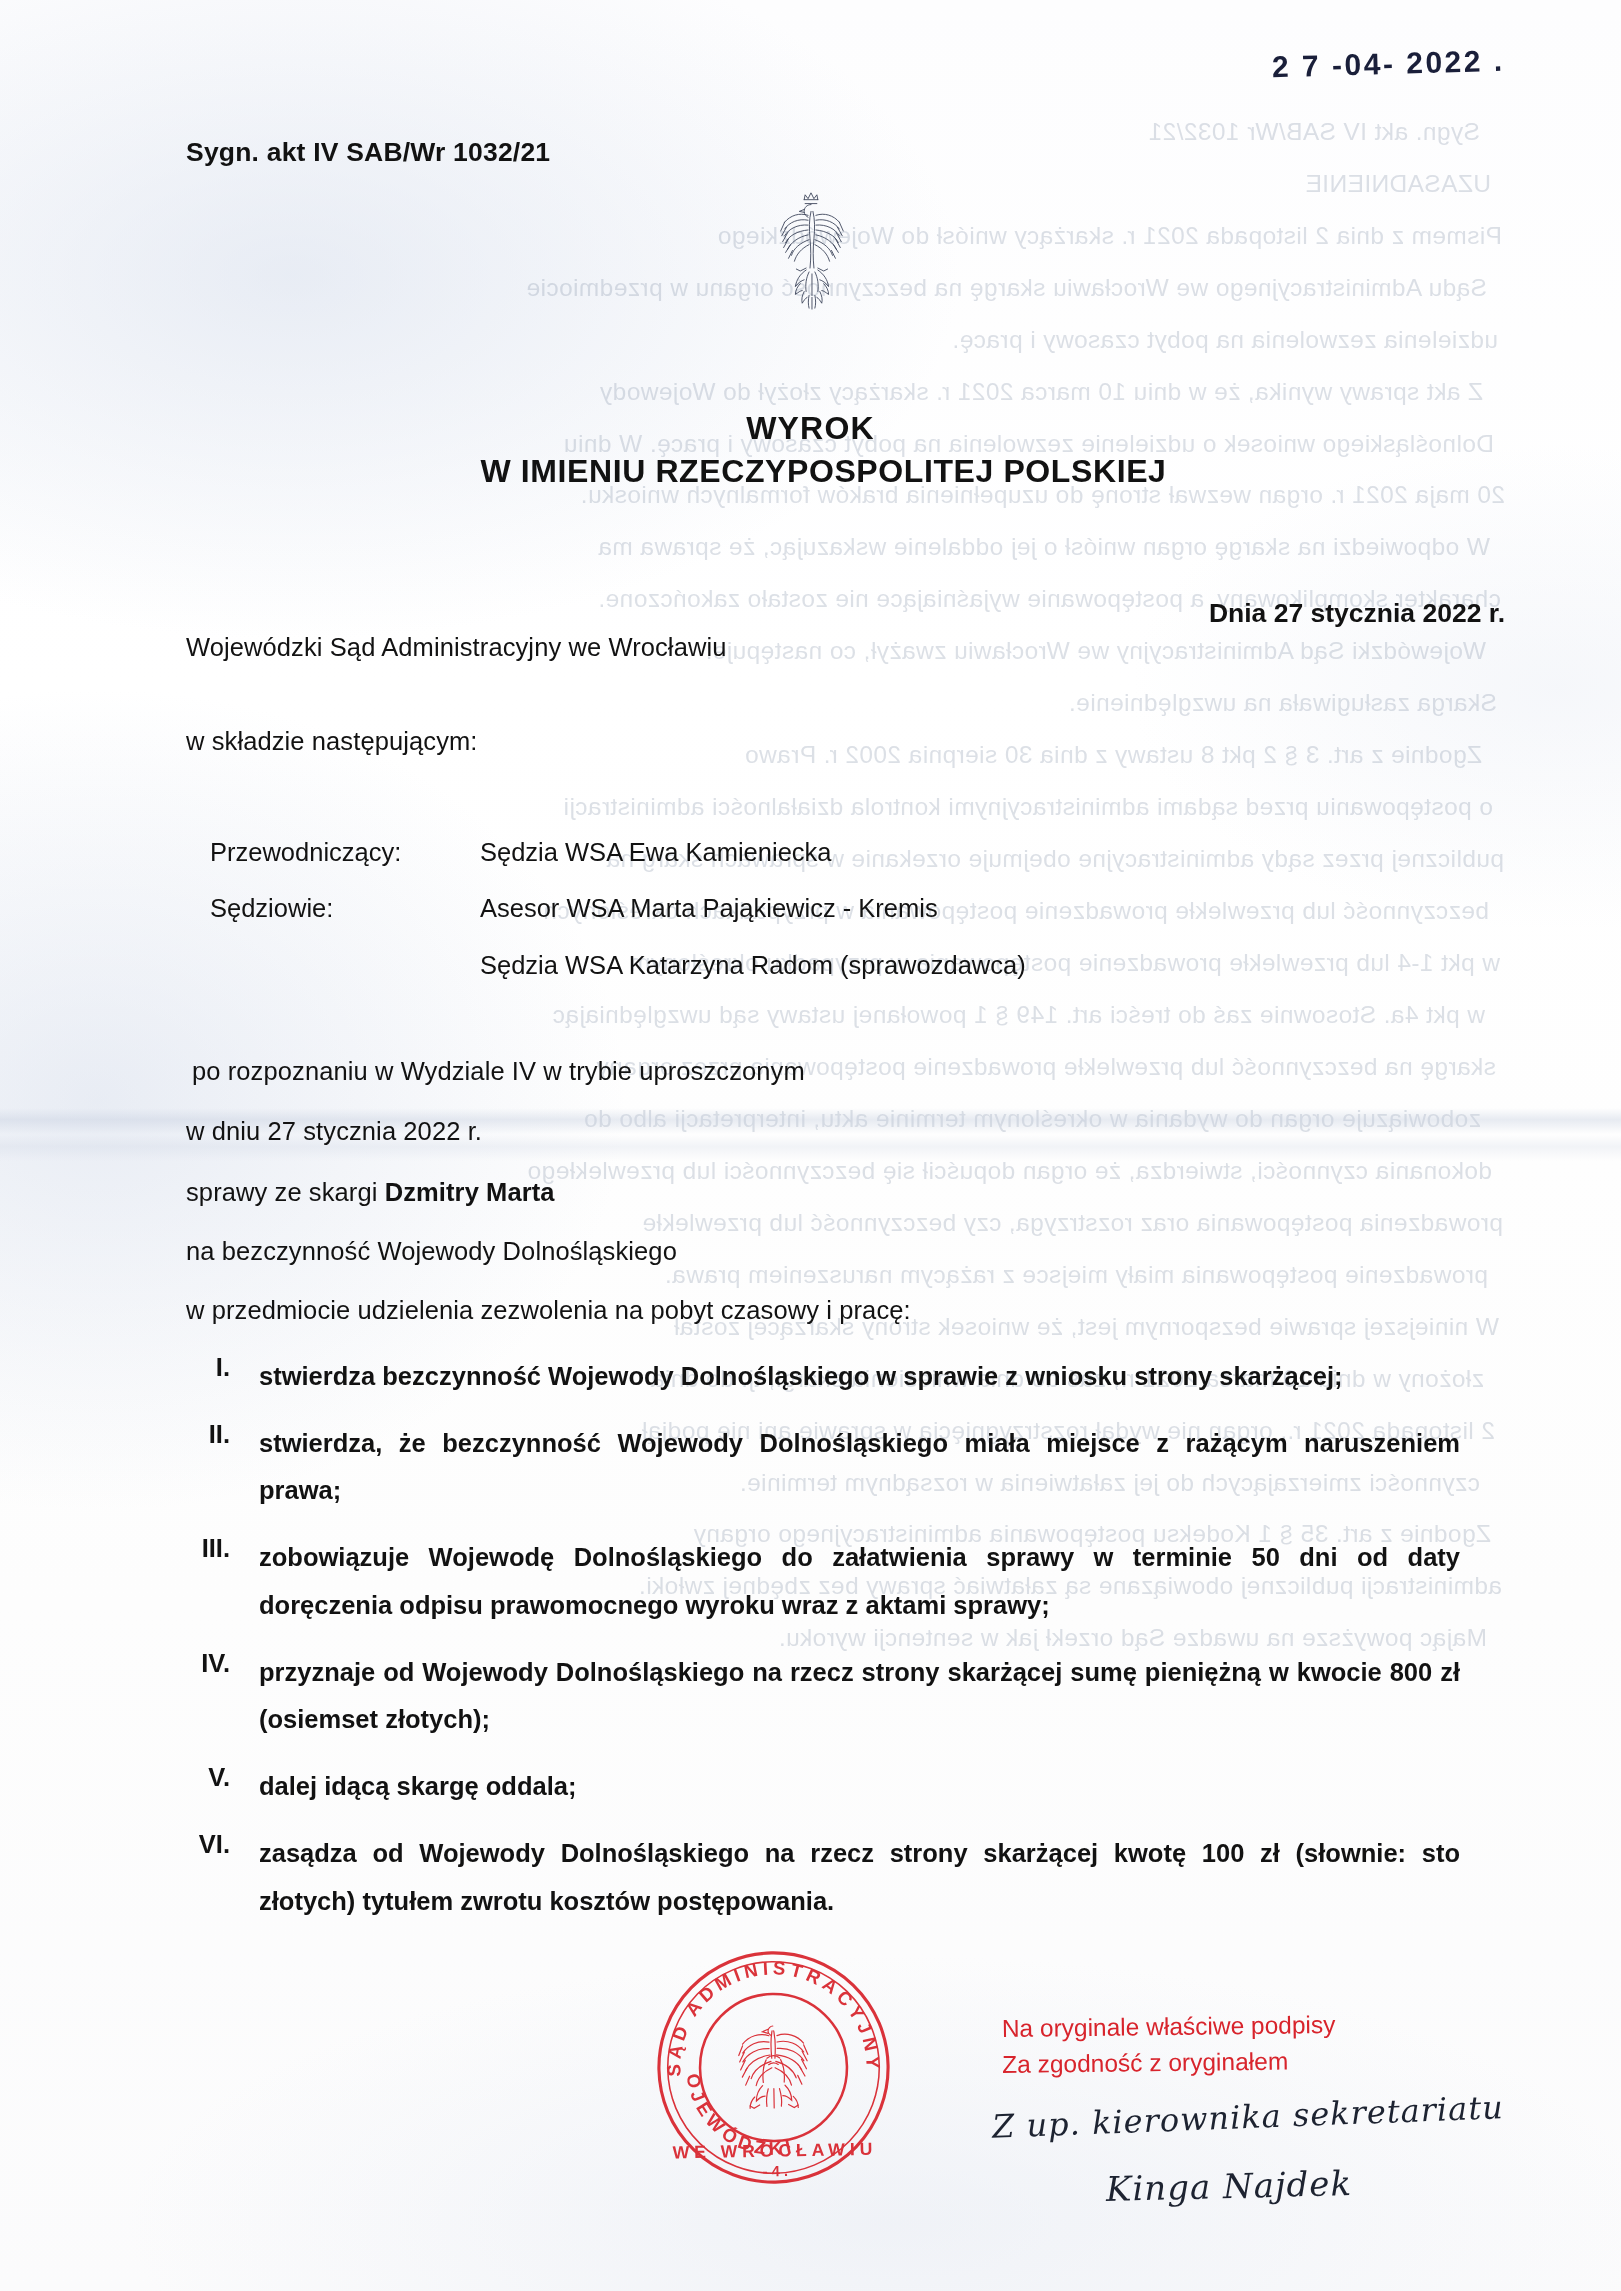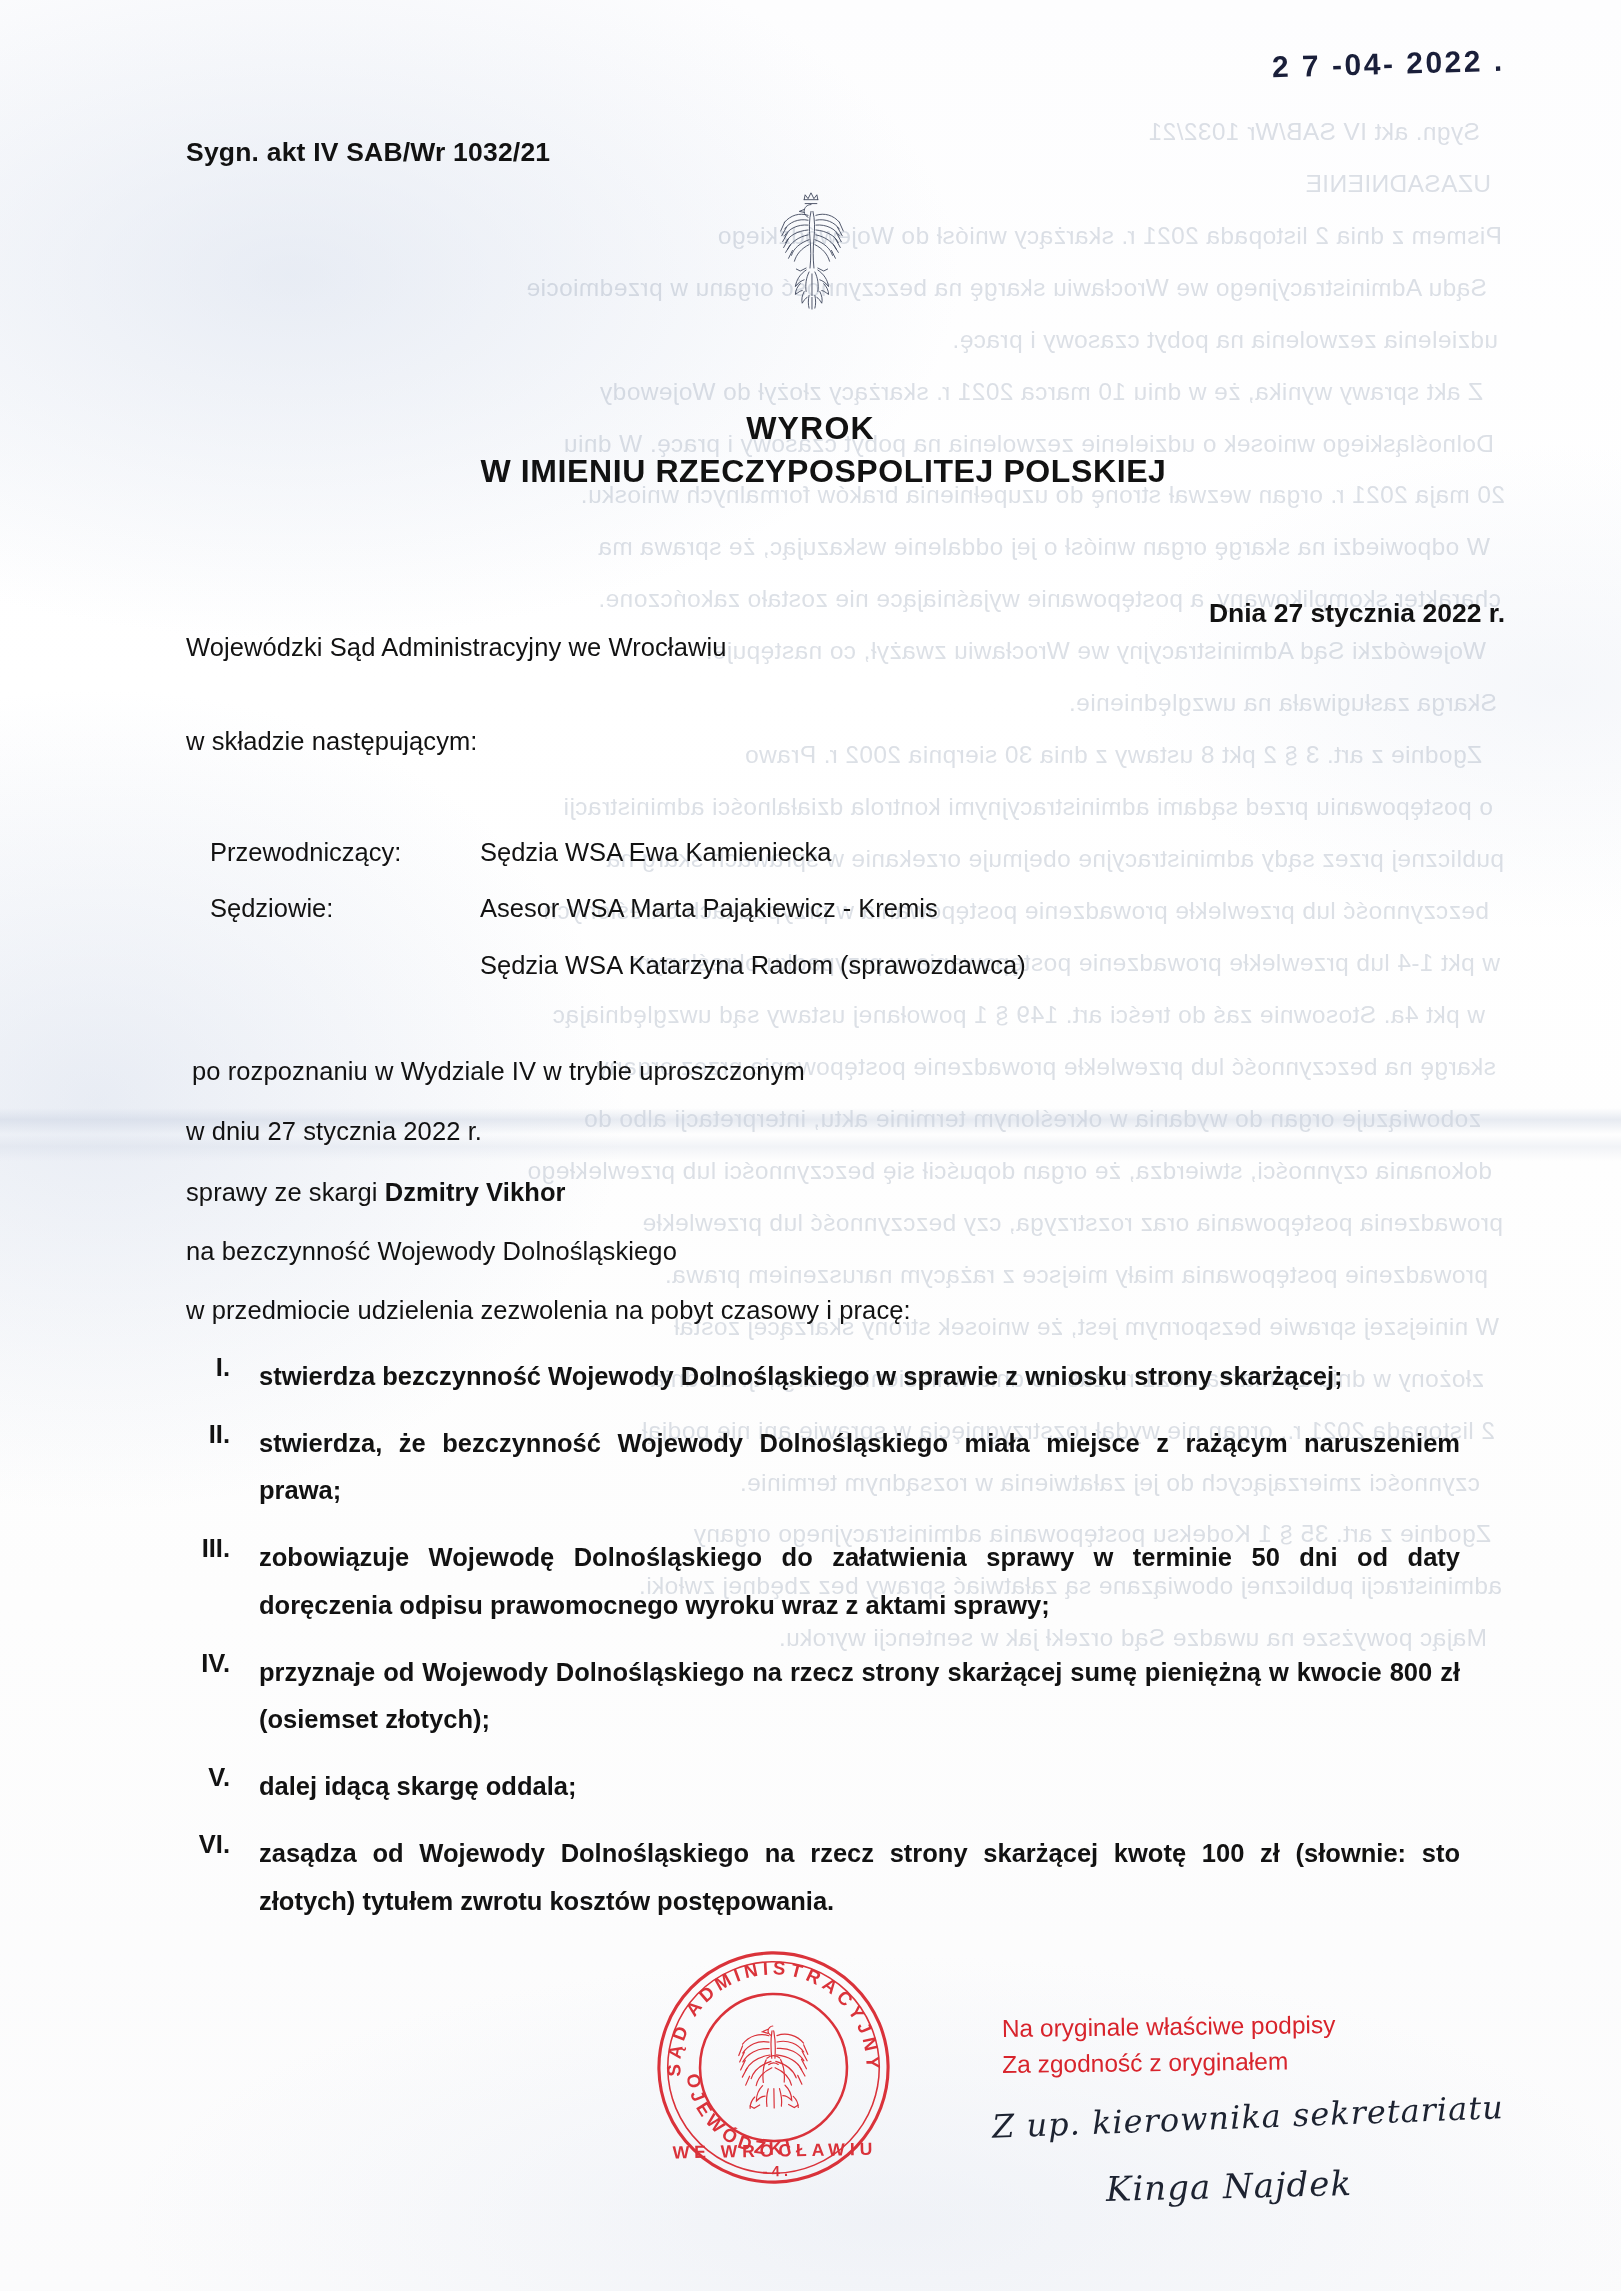--- a/index.html
+++ b/index.html
@@ -262,21 +262,21 @@
     </div>
     <div class="row">
       <div class="role"></div>
       <div class="who">Sędzia WSA Katarzyna Radom (sprawozdawca)</div>
     </div>
   </div>
 
   <div class="b proc1">po rozpoznaniu w Wydziale IV w trybie uproszczonym</div>
   <div class="b proc2">w dniu 27 stycznia 2022 r.</div>
 
-  <div class="b case1"><span>sprawy ze skargi </span><b>Dzmitry Vikhor</b></div>
+  <div class="b case1"><span>sprawy ze skargi </span><b>Dzmitry Marta</b></div>
 
   <div class="b case2">na bezczynność Wojewody Dolnośląskiego</div>
   <div class="b case3">w przedmiocie udzielenia zezwolenia na pobyt czasowy i pracę:</div>
 
   <div class="ruling" id="ruling-list">
       <div class="item">
         <div class="num">I.</div>
         <div class="txt">stwierdza bezczynność Wojewody Dolnośląskiego w sprawie z wniosku strony skarżącej;</div>
       </div>
       <div class="item">

